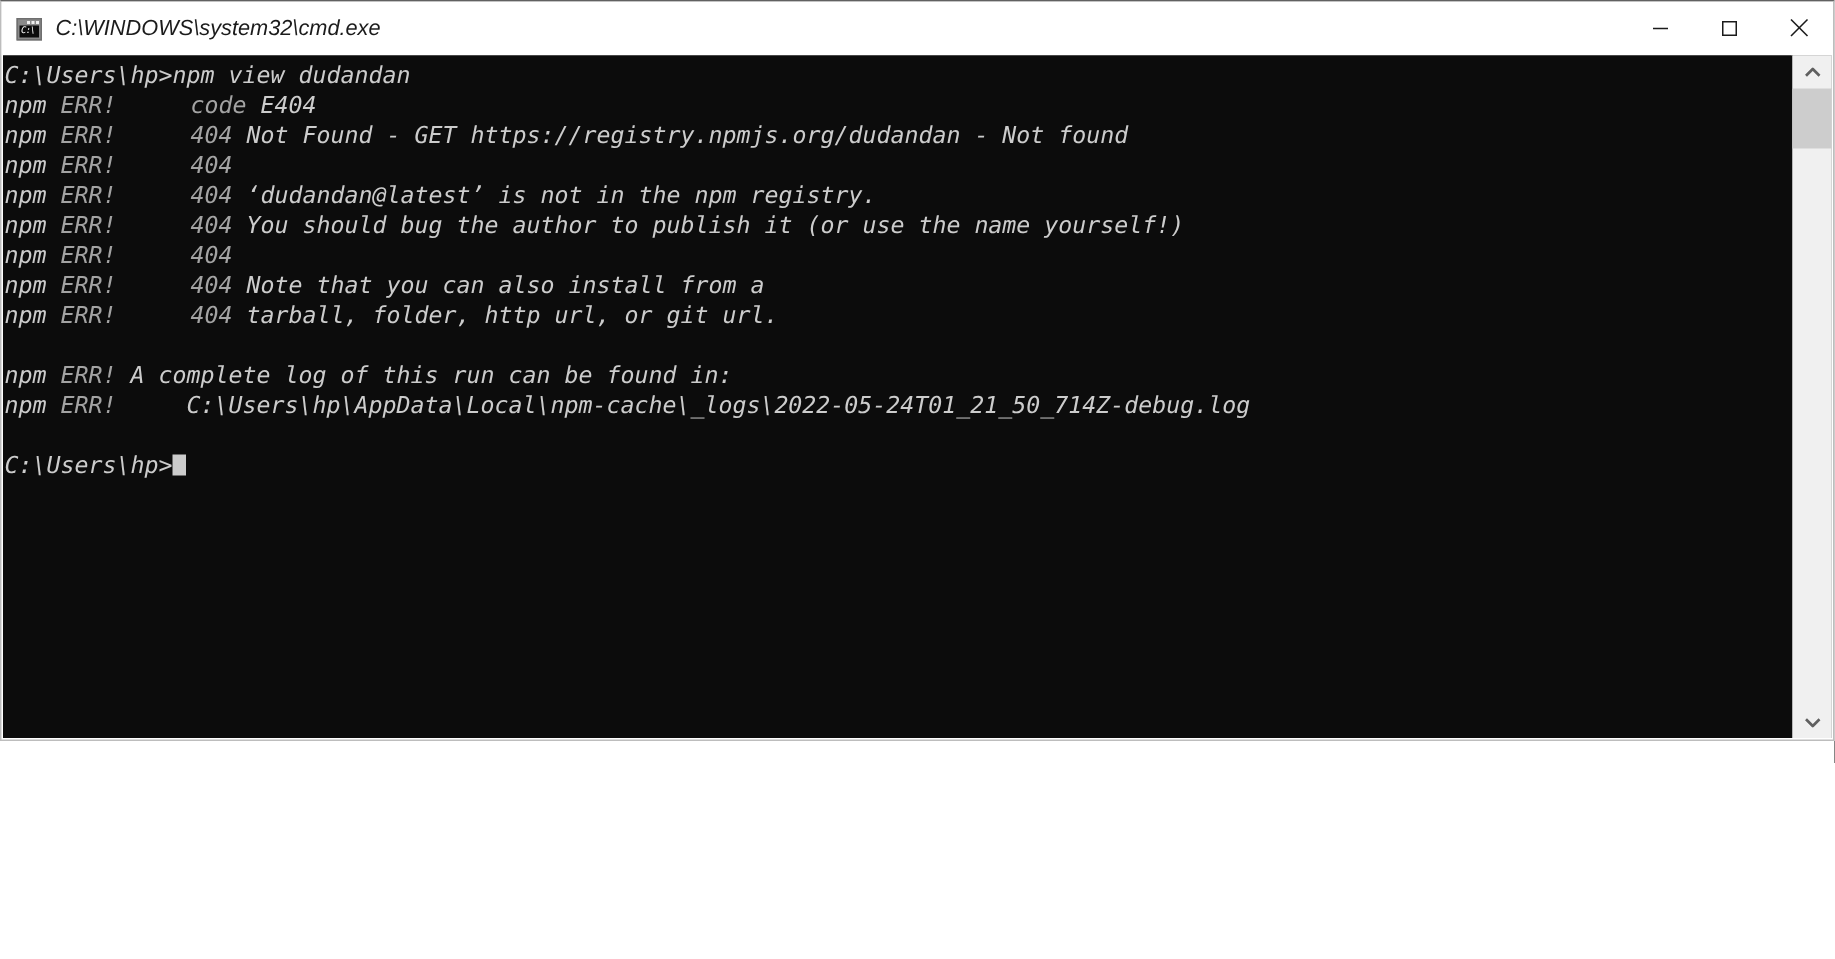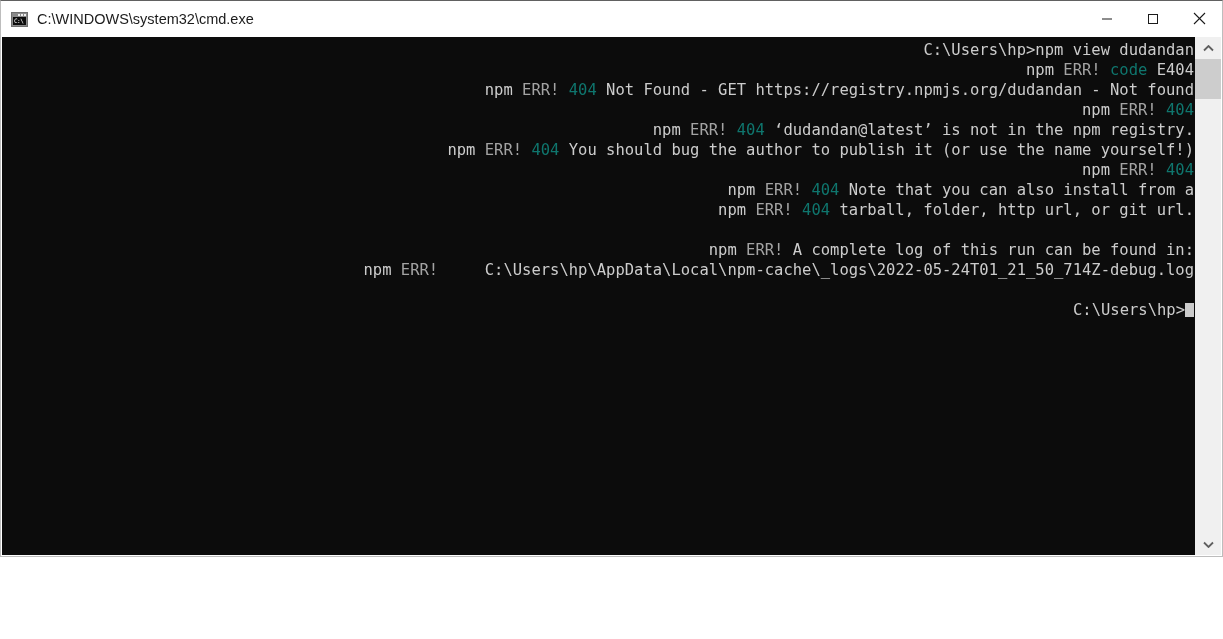--- a/index.html
+++ b/index.html
@@ -6,28 +6,29 @@
     margin: 0;
     padding: 0;
     background: #ffffff;
   }
   body {
     font-family: "Liberation Sans", sans-serif;
   }
   .window {
     position: relative;
     width: 1223px;
-    height: 557px;
+    height: 494px;
     background: #ffffff;
     box-sizing: border-box;
     border-top: 1px solid #616161;
     border-left: 1px solid #bdbdbd;
     border-right: 1px solid #bdbdbd;
     border-bottom: 1px solid #bdbdbd;
     overflow: hidden;
+    font-style: italic;
   }
 
   
   .titlebar {
     position: absolute;
     top: 0;
     left: 0;
     right: 0;
     height: 36px;
     background: #ffffff;
@@ -100,21 +101,20 @@
 
   
   .console-wrap {
     position: absolute;
     left: 1px;
     top: 36px;
     right: 1px;
     bottom: 1px;
     background: #0c0c0c;
     display: flex;
-    text-align: right;
   }
   .console {
     flex: 1 1 auto;
     position: relative;
     overflow: hidden;
     padding: 0;
     background: #0c0c0c;
   }
   .lines {
     position: absolute;
@@ -126,21 +126,21 @@
     line-height: 20px;
     white-space: pre;
     color: #cccccc;
   }
   .line {
     height: 20px;
     padding-left: 1px;
   }
   .c-white  { color: #cccccc; }
   .c-red    { color: #a3a3a3; }
-  .c-mag    { color: #0f766e; }
+  .c-mag    { color: #a3a3a3; margin-left: 40px; }
   .cursor {
     display: inline-block;
     width: 9px;
     height: 14px;
     background: #cccccc;
     vertical-align: -2px;
   }
 
   
   .scrollbar {

